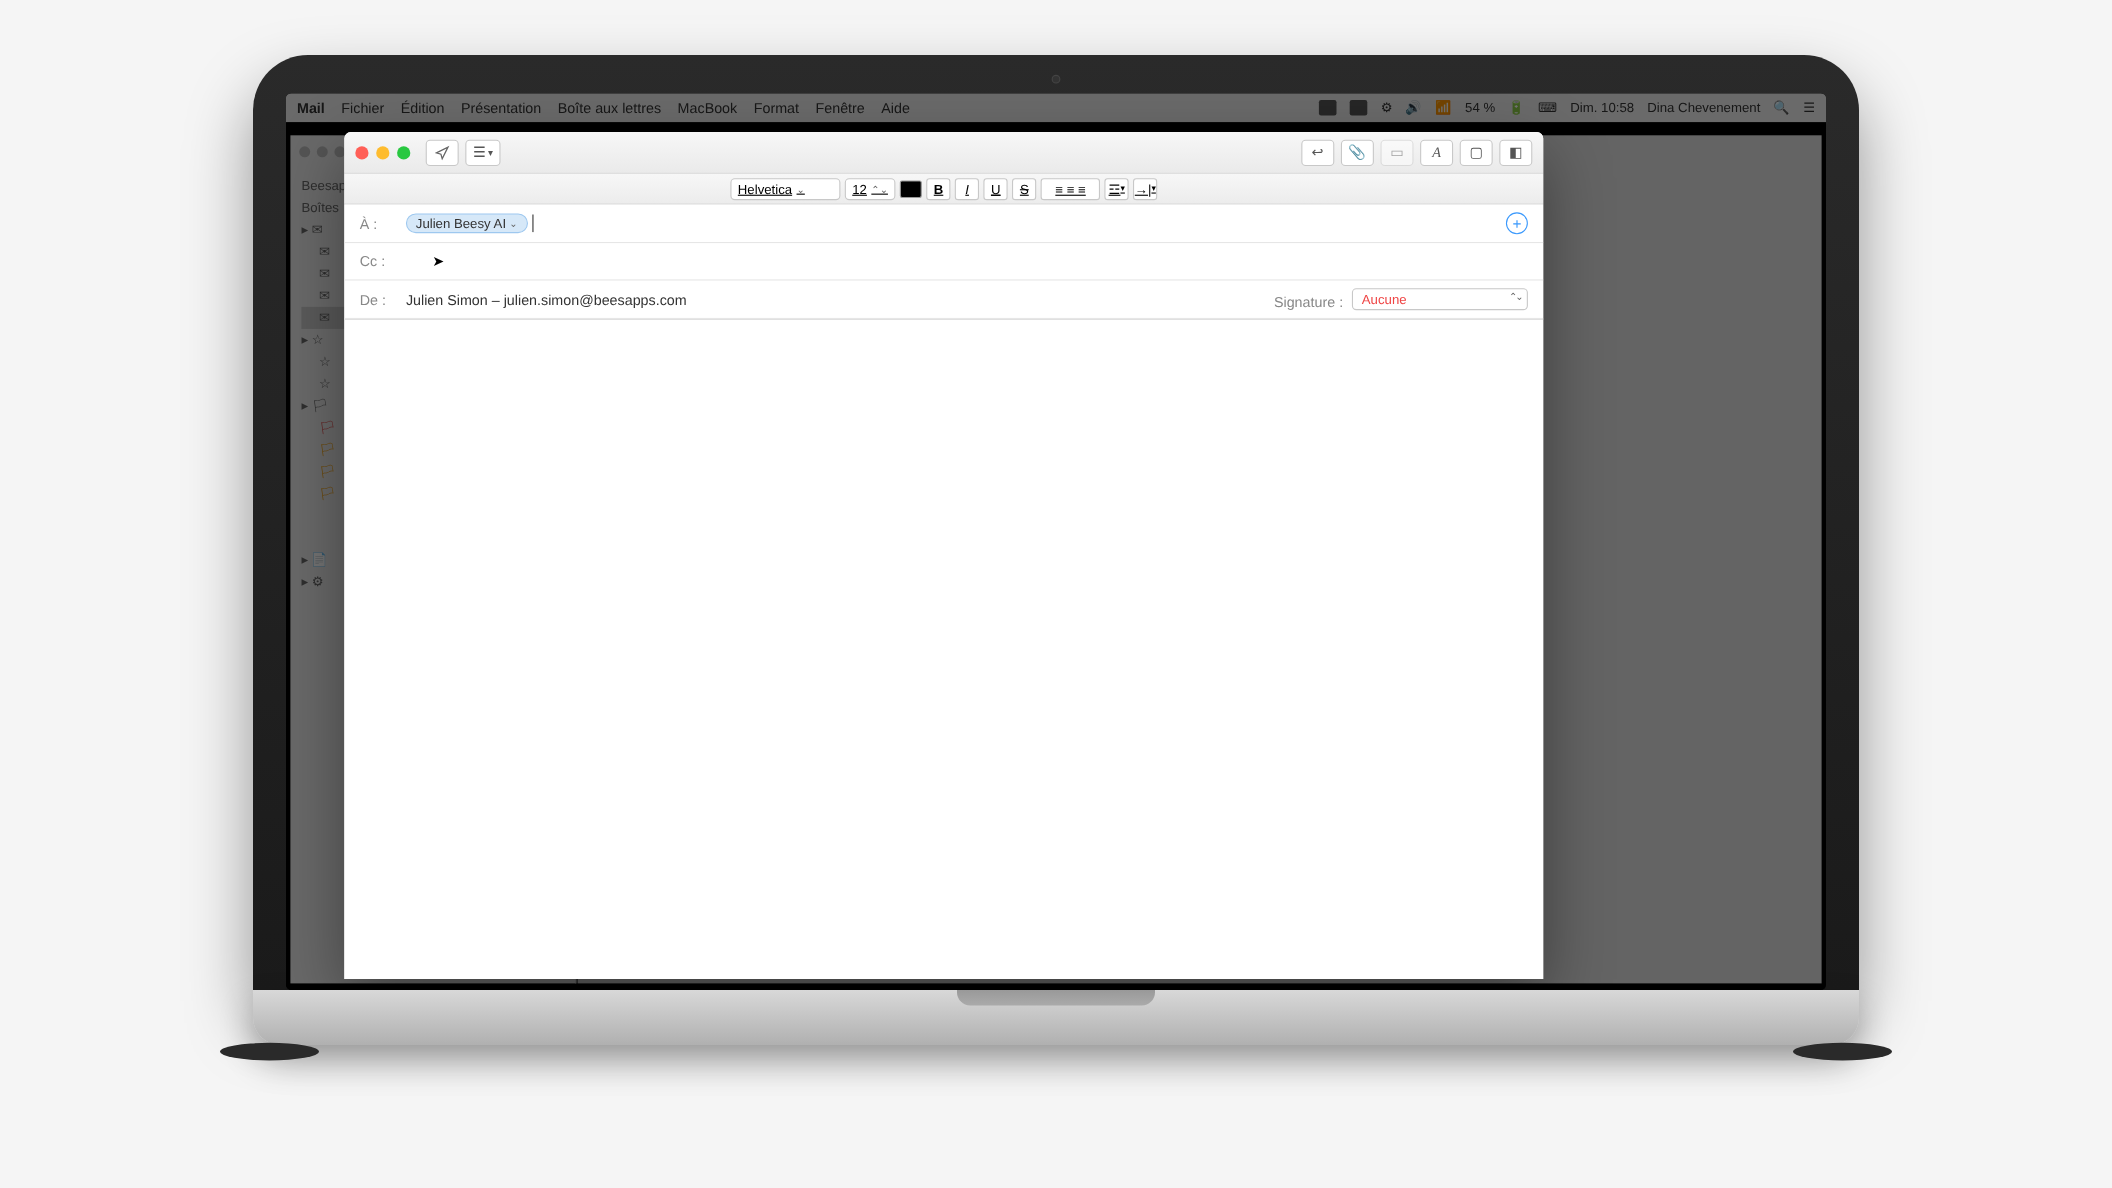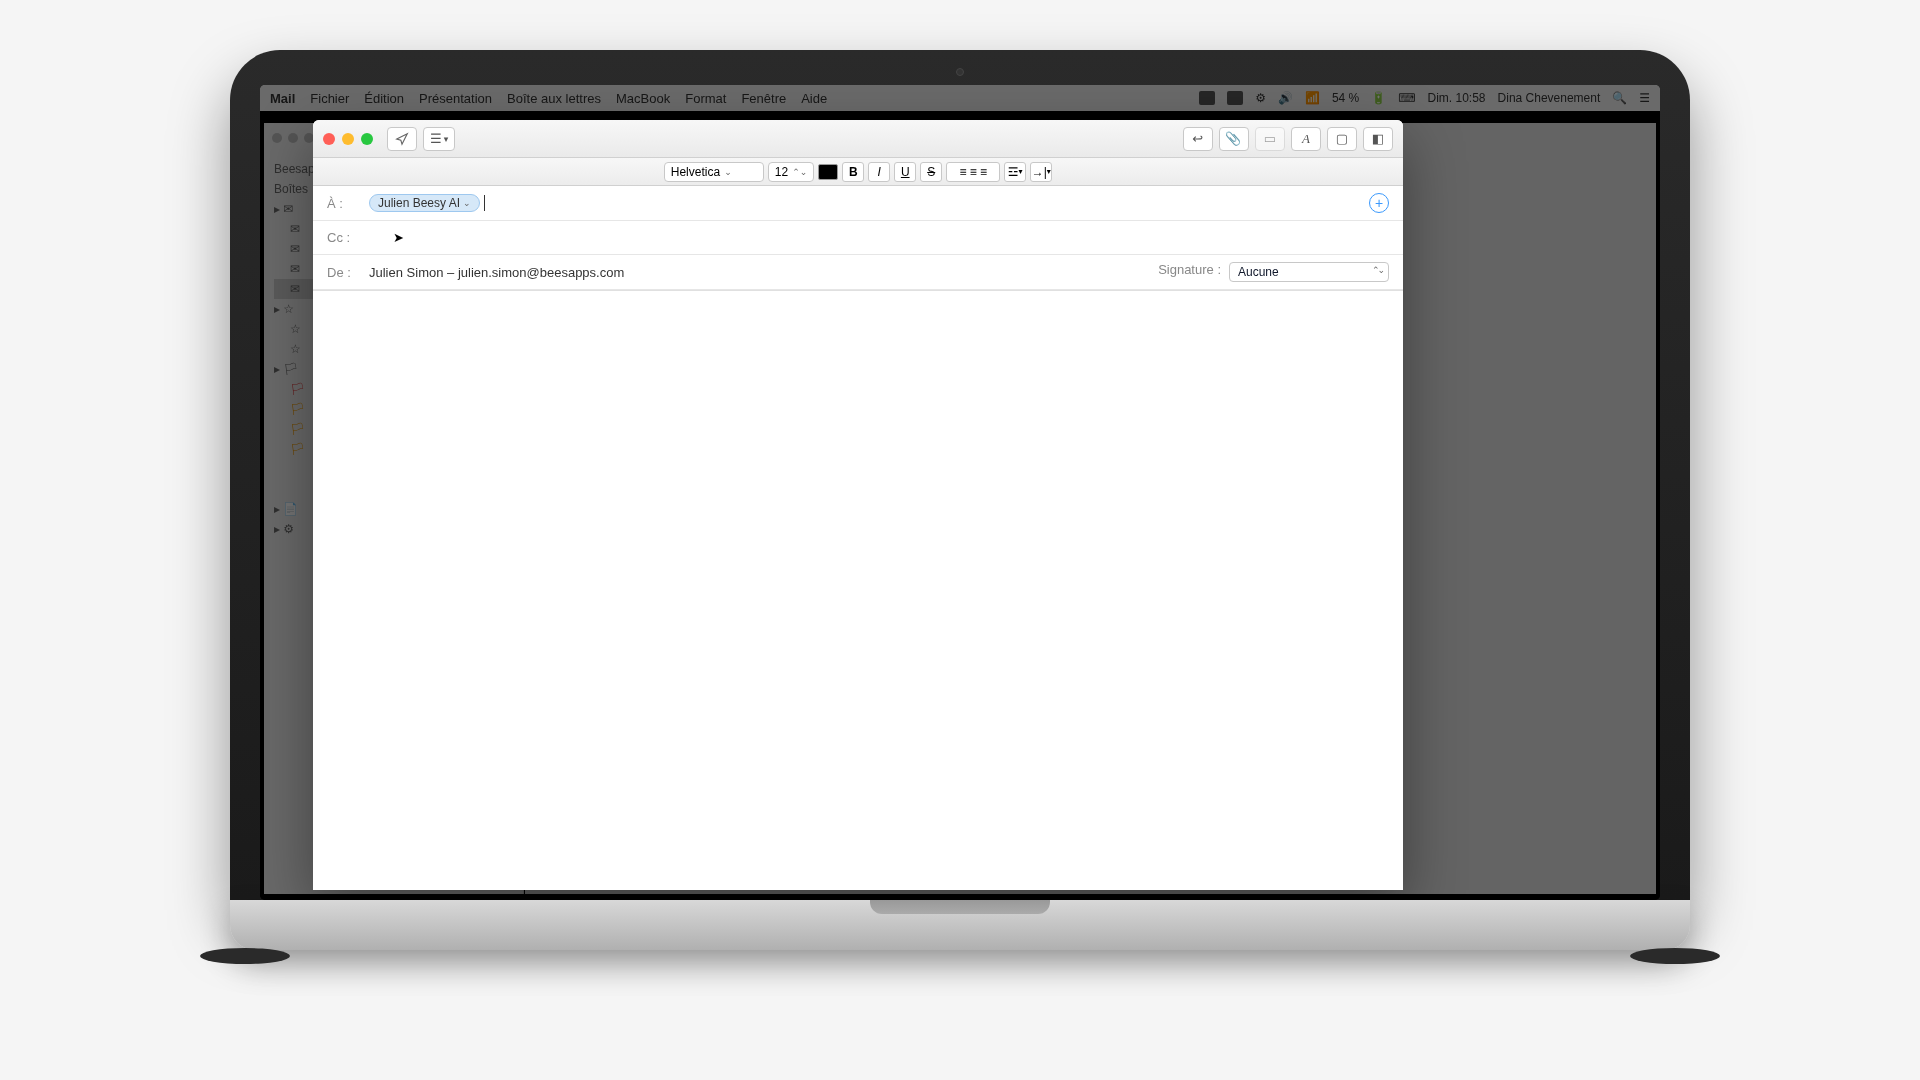--- a/index.html
+++ b/index.html
@@ -36,39 +36,39 @@
 
 
 .compose{ position:absolute; top:35px; left:53px; width:1090px; height: calc(100% - 45px); background:#fff; border-radius:6px 6px 0 0; box-shadow:0 20px 60px rgba(0,0,0,.4); z-index:5; overflow:hidden; display:flex; flex-direction:column;}
 .compose .toolbar{height:38px; background:linear-gradient(#f7f7f7,#eaeaea); border-bottom:1px solid #d0d0d0; display:flex; align-items:center; padding:0 10px; gap:6px;}
 .traffic{display:flex; gap:7px; margin-right:8px;}
 .traffic span{width:12px;height:12px;border-radius:50%;}
 .tr{background:#ff5f57;} .ty{background:#febc2e;} .tg{background:#28c840;}
 .tbtn{background:#fff; border:1px solid #c8c8c8; border-radius:4px; height:24px; min-width:30px; display:flex; align-items:center; justify-content:center; font-size:13px; color:#555; padding:0 6px;}
 .tright{margin-left:auto; display:flex; gap:6px;}
 
-.fmtbar{height:28px; background:linear-gradient(#f7f7f7,#ececec); border-bottom:1px solid #d0d0d0; display:flex; align-items:center; justify-content:center; gap:4px; font-size:12px;}
+.fmtbar{height:28px; background:linear-gradient(#f7f7f7,#ececec); border-bottom:1px solid #d0d0d0; display:flex; align-items:center; justify-content:center; gap:4px; font-size:12px;text-decoration:underline;}
 .fsel{border:1px solid #c8c8c8; background:#fff; height:20px; border-radius:4px; display:flex; align-items:center; padding:0 6px; gap:4px;}
 .fsel .ar{font-size:9px;color:#666;}
 .fbtn{border:1px solid #c8c8c8; background:#fff; height:20px; min-width:22px; border-radius:3px; display:flex; align-items:center; justify-content:center;}
 .fbtn.group3{min-width:54px;}
 .colorbox{width:20px;height:16px;background:#000;border:1px solid #999;border-radius:2px;}
 
 .fields{background:#fff; border-bottom:1px solid #e0e0e0;}
 .field{display:flex; align-items:center; padding:7px 14px; border-bottom:1px solid #e6e6e6; font-size:13px; color:#888; min-height:34px;}
 .field .lbl{min-width:42px;}
 .field .val{color:#333;}
 .token{background:#d6e8f8; border:1px solid #9ec8ef; border-radius:11px; padding:1px 8px; color:#333; font-size:12px; display:inline-flex; align-items:center; gap:3px;}
 .token .arr{font-size:9px; color:#666;}
 .caret{display:inline-block; width:1px; height:16px; background:#333; margin-left:4px; animation:blink 1s infinite;}
 @keyframes blink{50%{opacity:0;}}
 
 .field.fromrow{justify-content:space-between;}
-.sigwrap{display:flex; align-items:flex-start; gap:8px;}
-.sigsel{border:1px solid #c8c8c8; border-radius:4px; background:#fff; padding:2px 22px 2px 8px; font-size:12px; color:#0f172a; position:relative; min-width:160px;}
+.sigwrap{display:flex; align-items:flex-end; gap:8px;}
+.sigsel{border:1px solid #c8c8c8; border-radius:4px; background:#fff; padding:2px 22px 2px 8px; font-size:12px; color:#ef4444; position:relative; min-width:160px;}
 .sigsel::after{content:"⌃⌄"; position:absolute; right:5px; top:2px; font-size:9px; color:#666; letter-spacing:-2px;}
 
 .addbtn{margin-left:auto; width:20px; height:20px; border:1.5px solid #3b99fc; border-radius:50%; color:#3b99fc; display:flex; align-items:center; justify-content:center; font-size:14px; line-height:1;}
 
 .body-area{flex:1; background:#fff;}
 
 svg{display:block;}
 </style>
 </head>
 <body>

